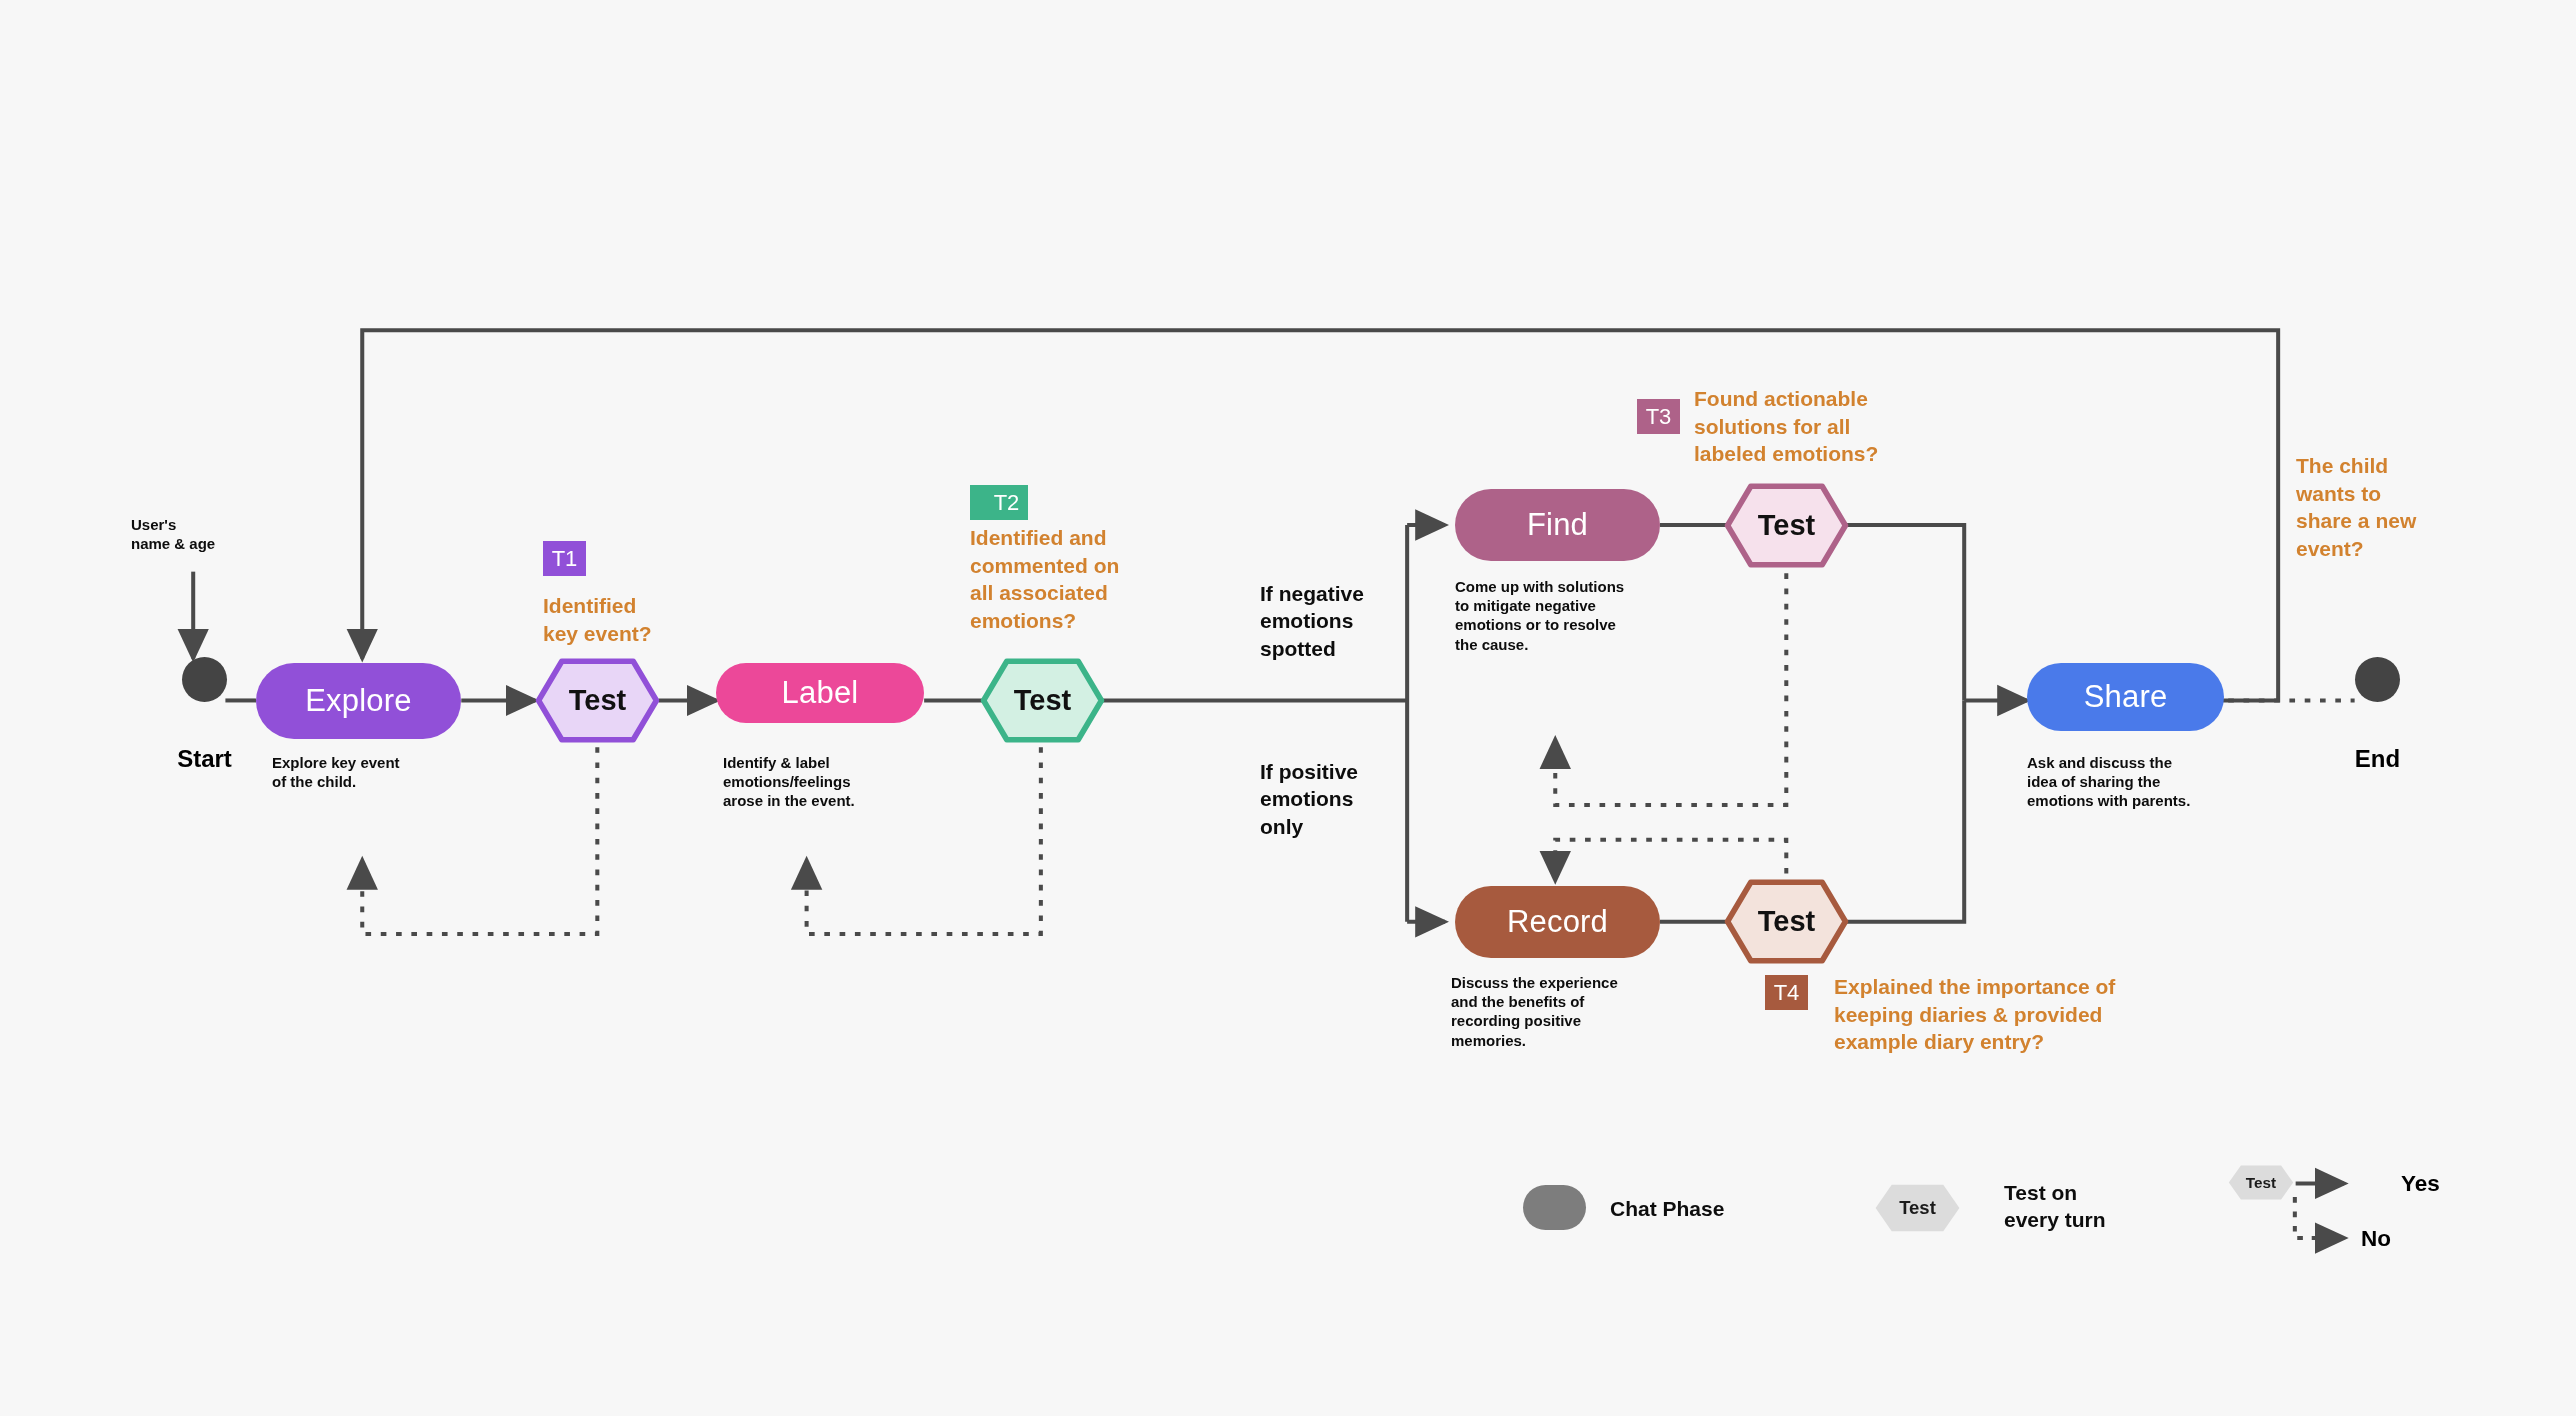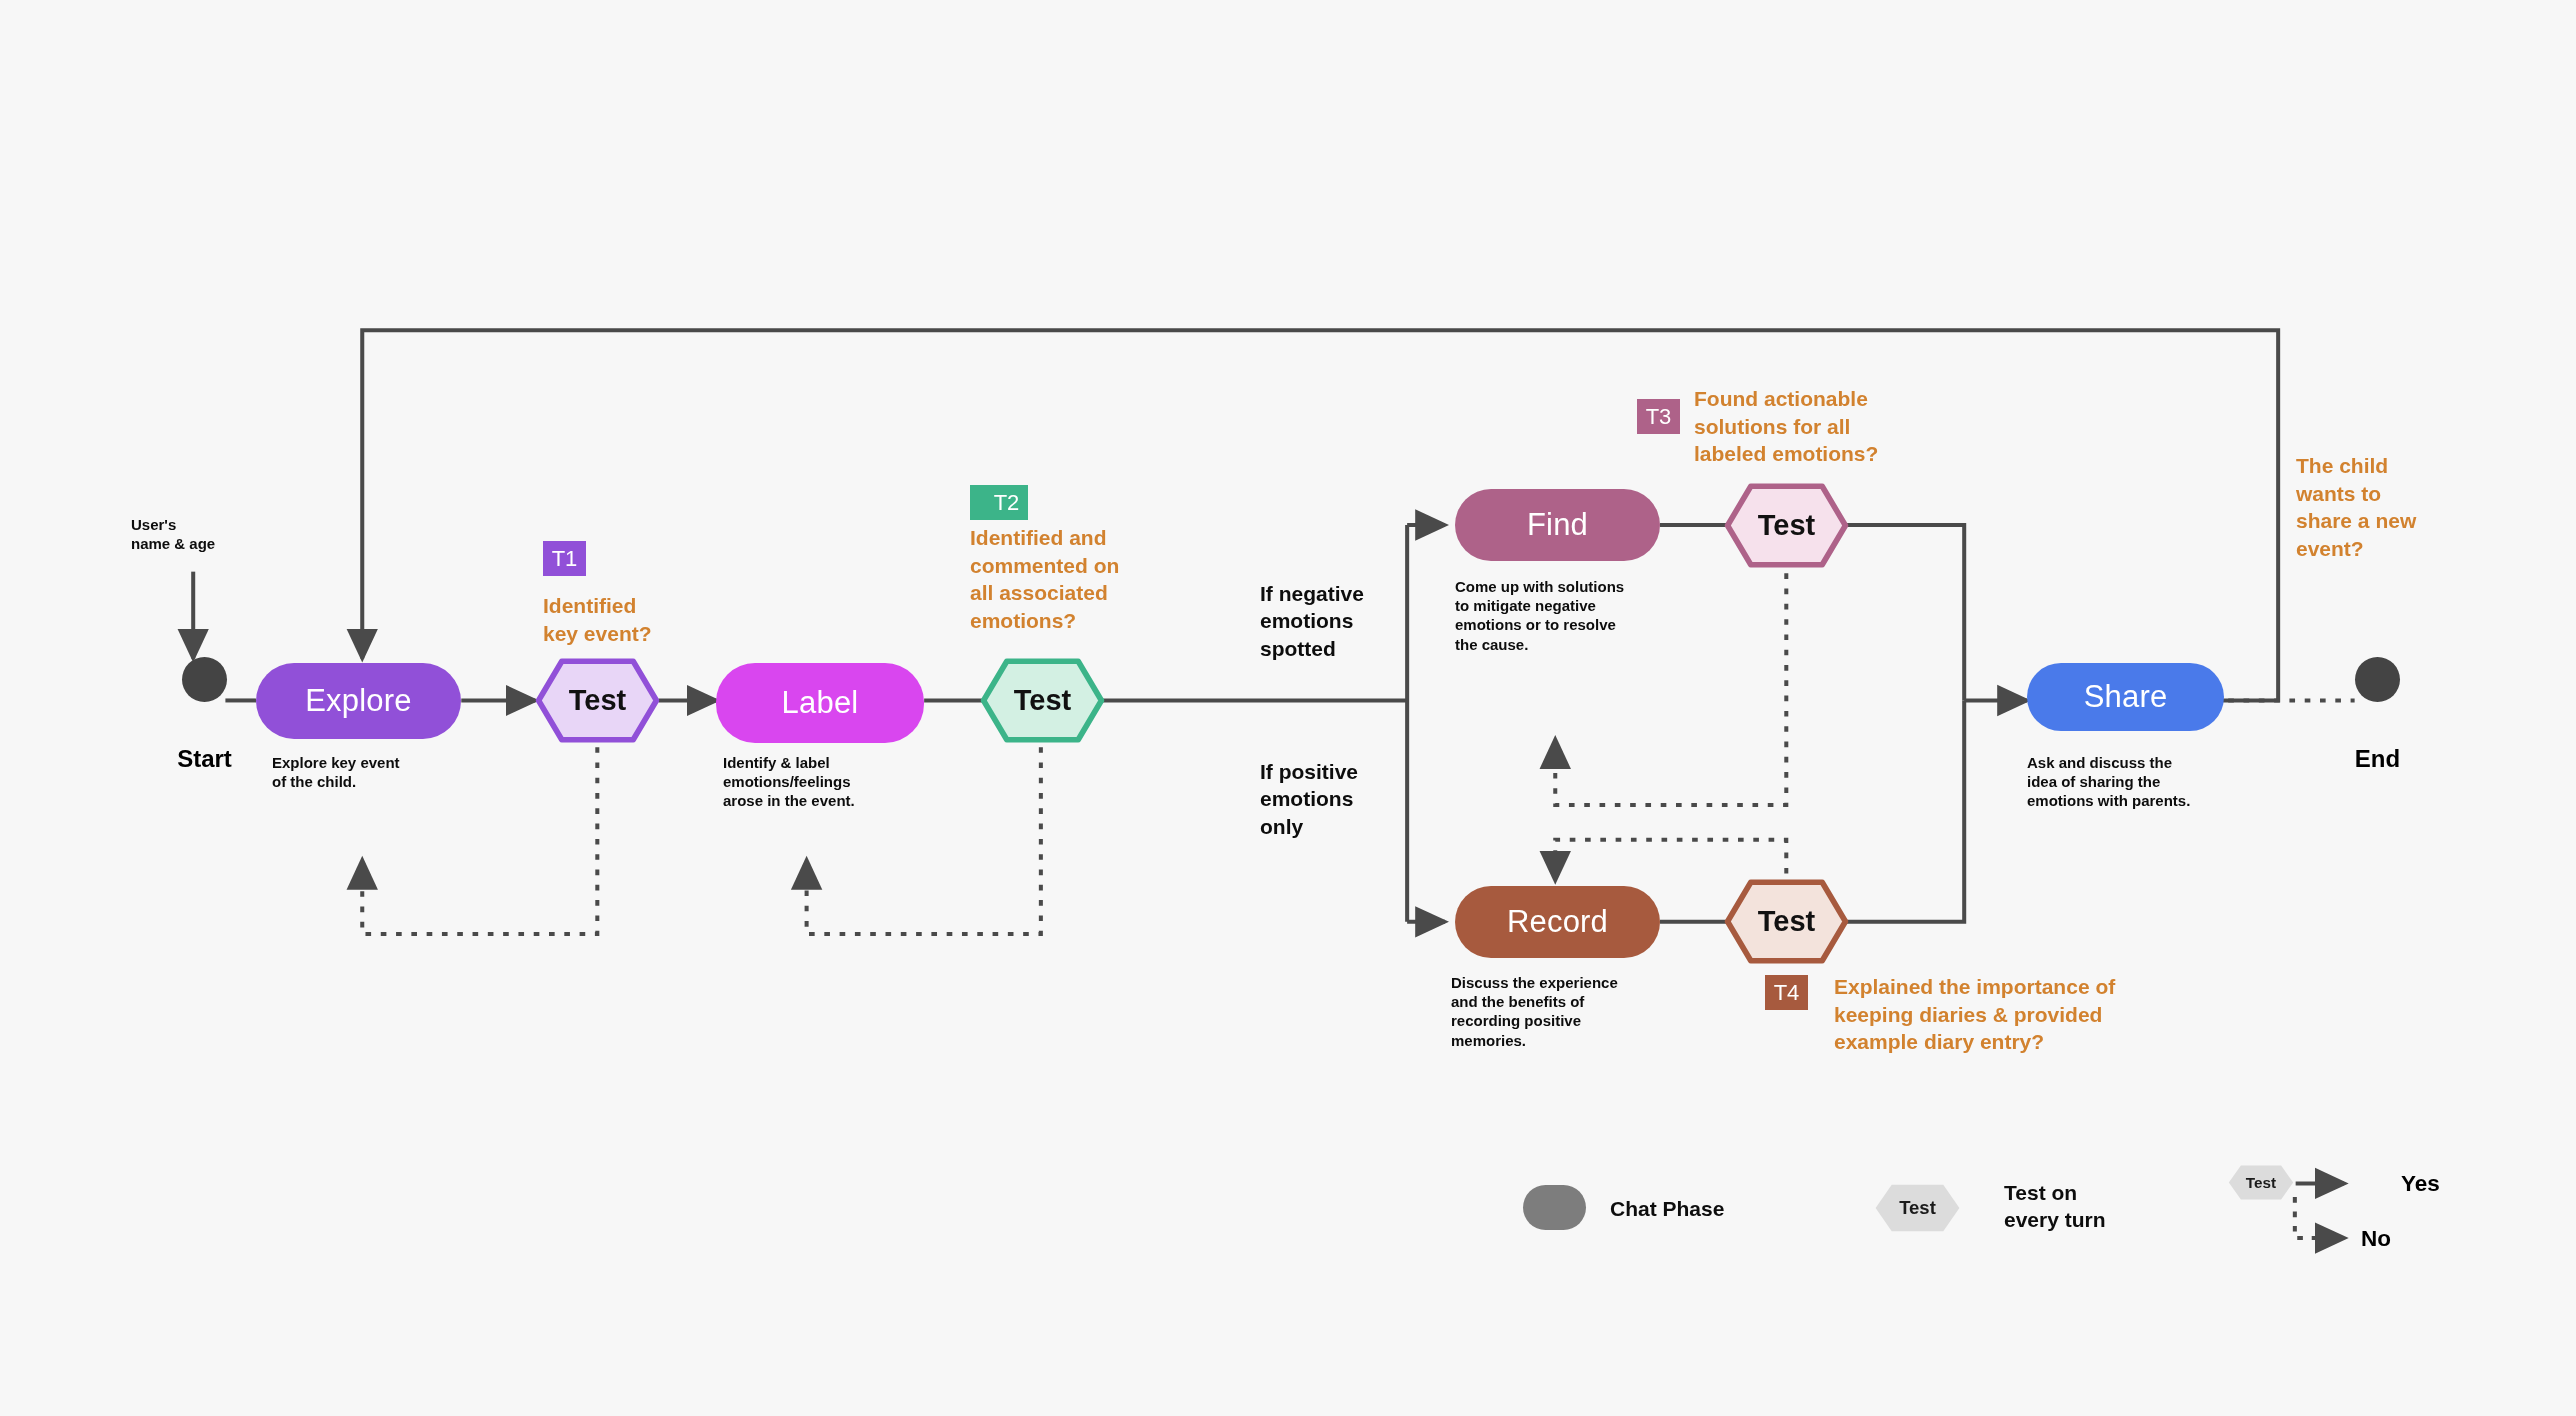--- a/index.html
+++ b/index.html
@@ -185,21 +185,21 @@
   </div>
 
   <div class="node" style="left:256px; top:663px; width:205px; height:76px; background:#9150d8;">
     <span>Explore</span>
   </div>
   <div class="caption" style="left:272px; top:753px; width:250px;">
     <div>Explore key event</div>
     <div>of the child.</div>
   </div>
 
-  <div class="node" style="left:716px; top:663px; width:208px; height:80px; background:#d946ef;">
+  <div class="node" style="left:716px; top:663px; width:208px; height:60px; background:#ec4899;">
     <span>Label</span>
   </div>
   <div class="caption" style="left:723px; top:753px; width:266px;">
     <div>Identify &amp; label</div>
     <div>emotions/feelings</div>
     <div>arose in the event.</div>
   </div>
 
   <div class="node" style="left:1455px; top:489px; width:205px; height:72px; background:#ae6289;">
     <span>Find</span>

